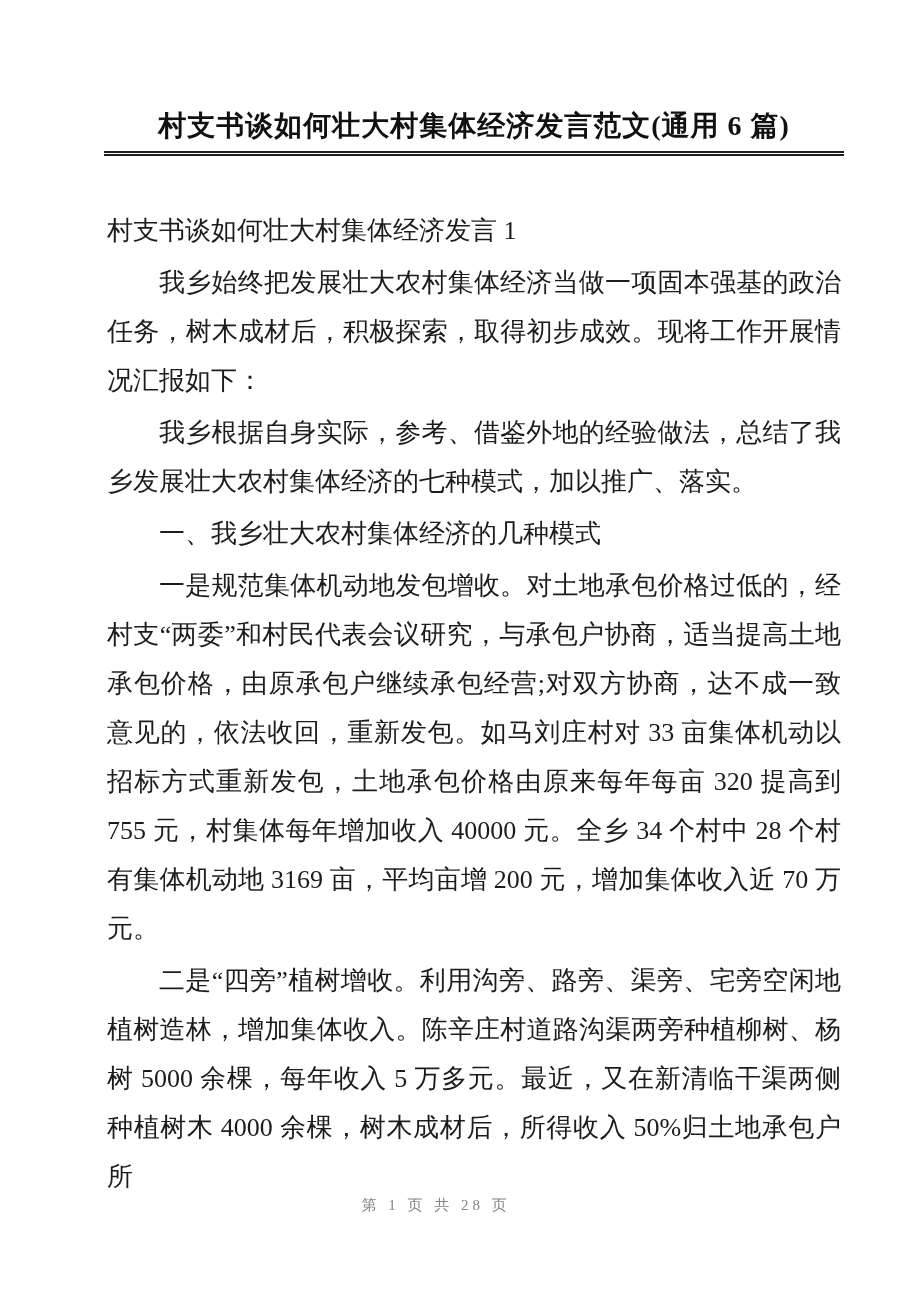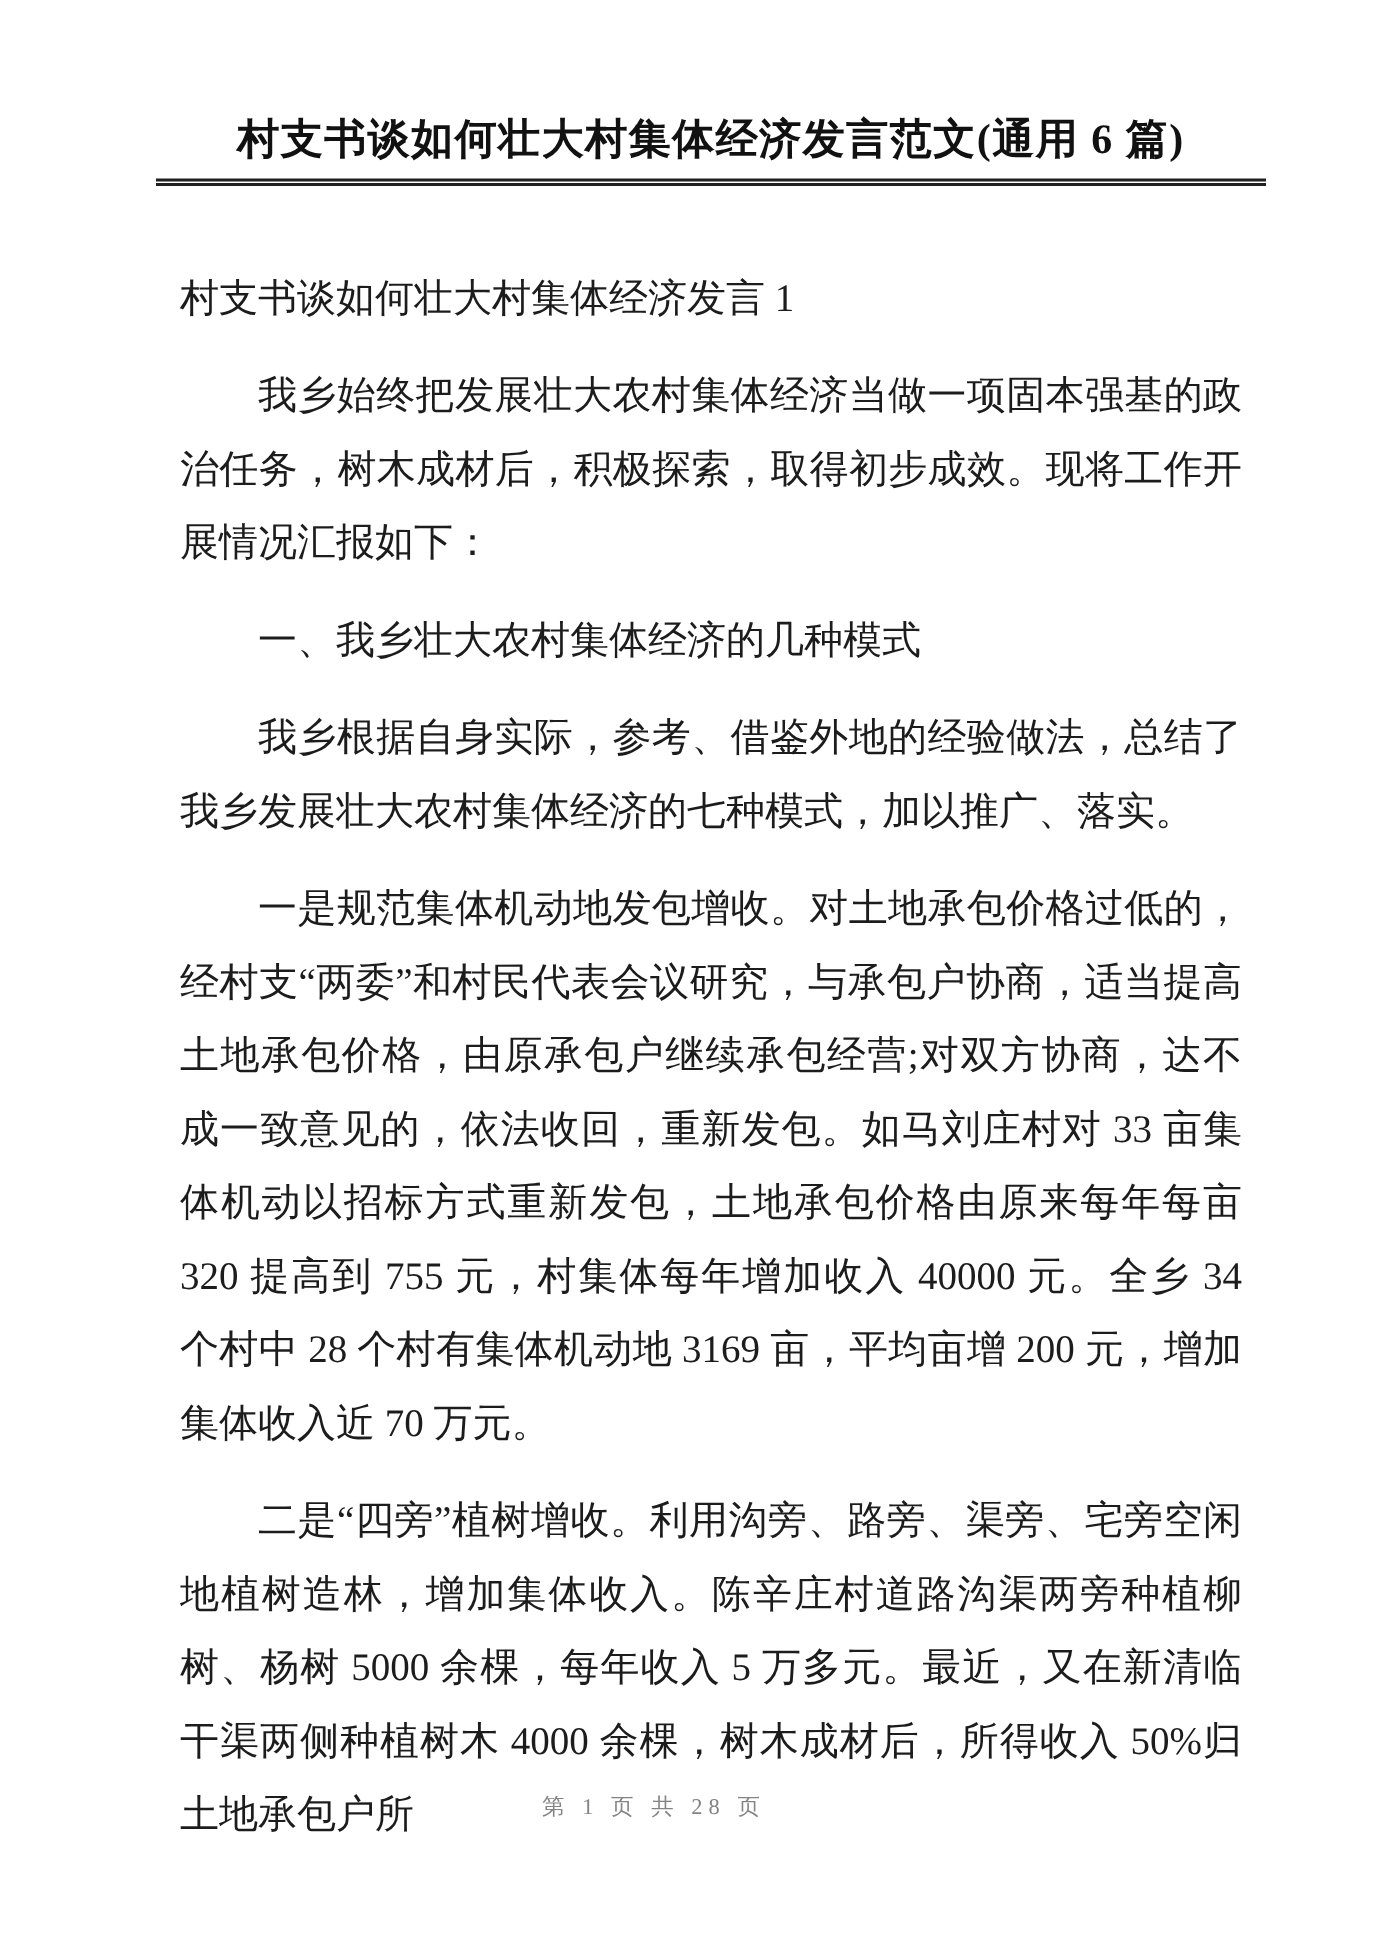--- a/index.html
+++ b/index.html
@@ -17,21 +17,21 @@
   }
   .page {
     position: absolute;
     left: 104px;
     top: 0;
     width: 740px;
     height: 1302px;
   }
   .doc-title {
     margin: 0;
-    padding-top: 76px;
+    padding-top: 108px;
     text-align: center;
     font-size: 28px;
     line-height: 36px;
     font-weight: bold;
     letter-spacing: 1px;
     color: #111111;
   }
   .title-divider {
     margin-top: 7px;
     height: 0;
@@ -39,21 +39,21 @@
   }
   .doc-body {
     margin-top: 50px;
     font-size: 26px;
     line-height: 49px;
     text-align: justify;
     text-justify: inter-ideograph;
     color: #1c1c1c;
   }
   .doc-body p {
-    margin: 16px;
+    margin: 3px;
     padding: 0;
   }
   .doc-body p.indent {
     text-indent: 2em;
   }
   .page-footer {
     position: absolute;
     left: 0;
     top: 1194px;
     width: 872px;
@@ -69,21 +69,21 @@
 
 <div class="page">
 
   <h1 class="doc-title">村支书谈如何壮大村集体经济发言范文(通用 6 篇)</h1>
 
   <div class="title-divider"></div>
 
   <div class="doc-body">
     <p>村支书谈如何壮大村集体经济发言 1</p>
     <p class="indent">我乡始终把发展壮大农村集体经济当做一项固本强基的政治任务，树木成材后，积极探索，取得初步成效。现将工作开展情况汇报如下：</p>
+    <p class="indent">我乡根据自身实际，参考、借鉴外地的经验做法，总结了我乡发展壮大农村集体经济的七种模式，加以推广、落实。</p>
     <p class="indent">一、我乡壮大农村集体经济的几种模式</p>
-    <p class="indent">我乡根据自身实际，参考、借鉴外地的经验做法，总结了我乡发展壮大农村集体经济的七种模式，加以推广、落实。</p>
     <p class="indent">一是规范集体机动地发包增收。对土地承包价格过低的，经村支“两委”和村民代表会议研究，与承包户协商，适当提高土地承包价格，由原承包户继续承包经营;对双方协商，达不成一致意见的，依法收回，重新发包。如马刘庄村对 33 亩集体机动以招标方式重新发包，土地承包价格由原来每年每亩 320 提高到 755 元，村集体每年增加收入 40000 元。全乡 34 个村中 28 个村有集体机动地 3169 亩，平均亩增 200 元，增加集体收入近 70 万元。</p>
     <p class="indent">二是“四旁”植树增收。利用沟旁、路旁、渠旁、宅旁空闲地植树造林，增加集体收入。陈辛庄村道路沟渠两旁种植柳树、杨树 5000 余棵，每年收入 5 万多元。最近，又在新清临干渠两侧种植树木 4000 余棵，树木成材后，所得收入 50%归土地承包户所</p>
   </div>
 
 </div>
 
 <div class="page-footer">第 1 页 共 28 页</div>
 
 </body></html>

